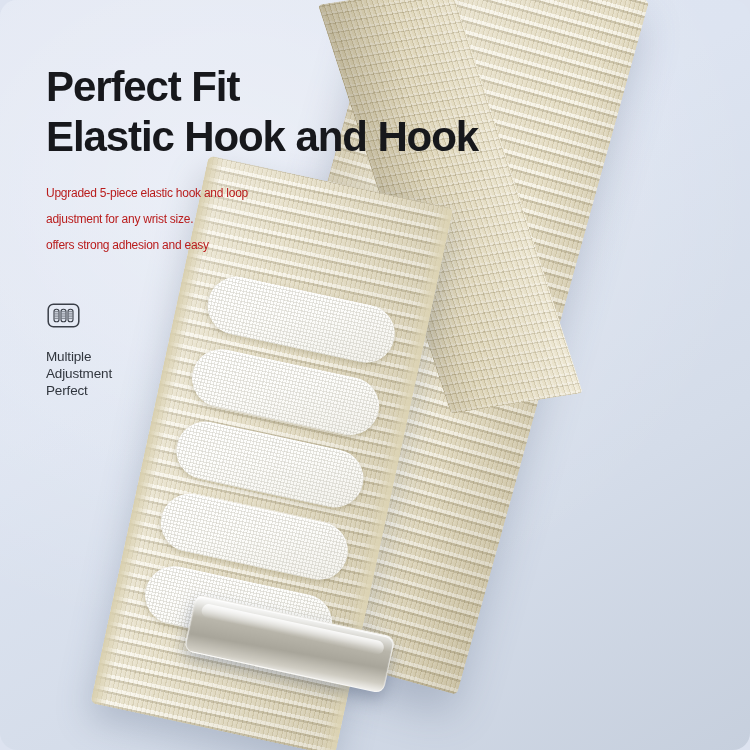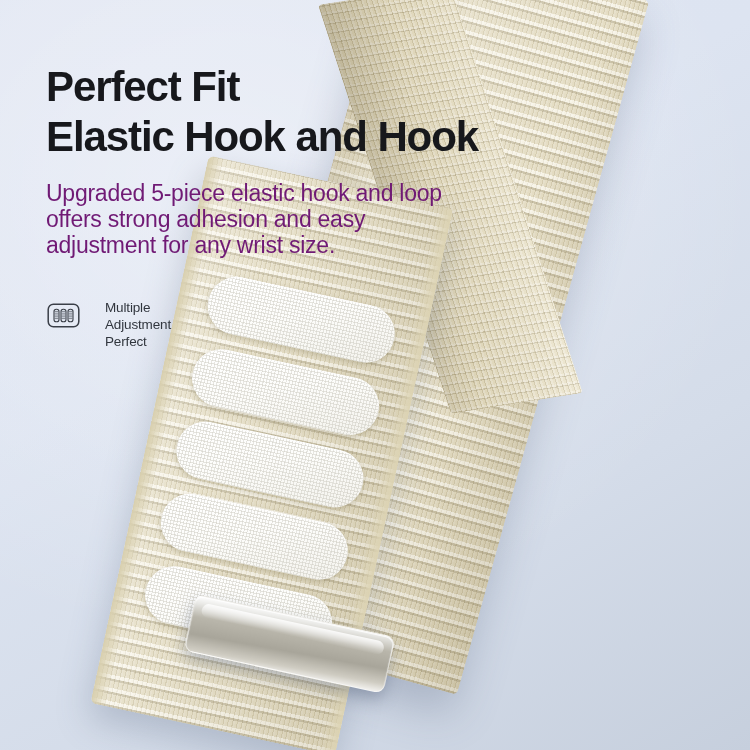--- a/index.html
+++ b/index.html
@@ -1,47 +1,47 @@
 <!DOCTYPE html>
 <html><head>
 <meta charset="utf-8">
 <style>
   html,body{margin:0;padding:0;}
   body{
     width:750px;height:750px;overflow:hidden;
     font-family:"Liberation Sans","DejaVu Sans",sans-serif;
     background:#dde3f0;
   }
-  #stage{position:relative;width:750px;height:750px;overflow:hidden;}
+  #stage{position:relative;width:750px;height:750px;overflow:hidden;border-radius:17px;}
 
   
   .bg{position:absolute;inset:0;
     background:
       radial-gradient(120% 90% at 18% 8%, #e2e7f3 0%, rgba(226,231,243,0) 62%),
       linear-gradient(150deg,#dfe5f2 0%,#dde4f1 38%,#d4dce9 70%,#c6cfdd 100%);
   }
   .bg-vig{position:absolute;inset:0;
     background:radial-gradient(130% 110% at 30% 25%, rgba(255,255,255,.35) 0%, rgba(255,255,255,0) 55%);
   }
 
   
   .copy{position:absolute;left:46px;top:62px;width:470px;}
   .headline{
     color:#17181c;font-weight:700;font-size:42px;line-height:50px;
     letter-spacing:-1.1px;margin:0;white-space:nowrap;
   }
   .headline span{display:block;}
   .body-copy{
-    margin:18px 0 0 0;color:#701a75;font-size:23px;line-height:26px;
+    margin:18px 0 0 0;color:#b91c1c;font-size:12px;line-height:26px;
     letter-spacing:-.25px;font-weight:400;
   }
   .body-copy span{display:block;white-space:nowrap;}
 
   
-  .feature{position:absolute;left:46px;top:298px;display:flex;align-items:flex-start;gap:24px;}
+  .feature{position:absolute;left:46px;top:298px;display:flex;align-items:flex-start;gap:14px;flex-direction:column;}
   .feature-icon{width:35px;height:35px;flex:0 0 35px;}
   .feature-text{color:#31363e;font-size:13.5px;line-height:17px;letter-spacing:-.15px;padding-top:1px;}
   .feature-text span{display:block;}
 
   
   .strap-wrap{position:absolute;inset:0;}
 
   .band{position:absolute;}
 
   
@@ -176,22 +176,22 @@
 
   </div>
 
   <div class="copy">
     <h1 class="headline">
       <span>Perfect Fit</span>
       <span>Elastic Hook and Hook</span>
     </h1>
     <p class="body-copy">
       <span>Upgraded 5-piece elastic hook and loop</span>
+      <span>adjustment for any wrist size.</span>
       <span>offers strong adhesion and easy</span>
-      <span>adjustment for any wrist size.</span>
     </p>
   </div>
 
   <div class="feature">
     <span class="feature-icon">
       <svg viewBox="0 0 35 35" width="35" height="35" fill="none" stroke="#3a3f48" stroke-width="1.5">
         <rect x="2.2" y="6.2" width="30.6" height="22.6" rx="5.2"></rect>
         <g stroke-width="1.1">
           <rect x="8.0" y="11.2" width="5.0" height="12.6" rx="2.3"></rect>
           <rect x="15.0" y="11.2" width="5.0" height="12.6" rx="2.3"></rect>

